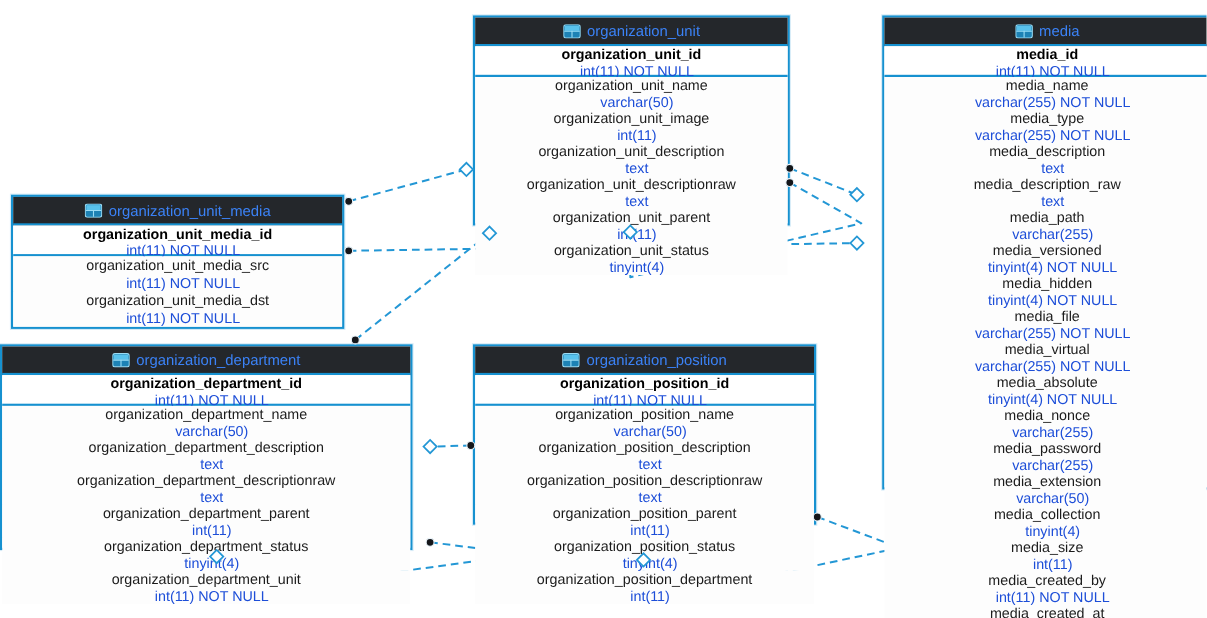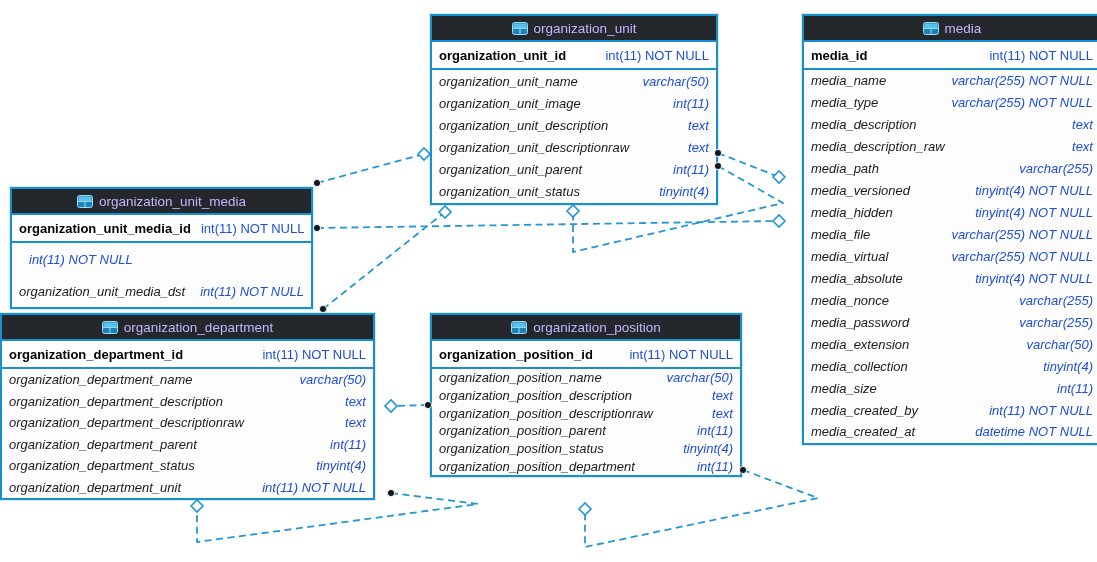--- a/index.html
+++ b/index.html
@@ -21,46 +21,47 @@
     box-sizing:border-box;
     display:flex;flex-direction:column;
     border:2px solid #1691d0;
     background:#fdfdfd;
     box-shadow:0 0 0 1px rgba(22,145,208,0.18);
   }
   .er-header{
     box-sizing:border-box;
     height:26px;flex:0 0 26px;
     background:#24272b;
-    color:#c4b5fd;
+    color:#3b82f6;
     display:flex;align-items:center;justify-content:center;
     gap:6px;
     font-size:13.5px;
     border-bottom:2px solid #1691d0;
     white-space:nowrap;
   }
   .er-header .tbl-icon{display:flex;align-items:center;}
   .er-row{
     box-sizing:border-box;
     display:flex;align-items:center;justify-content:space-between;
     padding:0 7px;
     font-size:13px;color:#1b1b1b;
     white-space:nowrap;
     background:#fdfdfd;
+    flex-direction:column;
   }
   .er-row .col-name{text-align:left;}
   .er-row .col-type{text-align:right;color:#1d4ed8;padding-left:10px;}
   .er-row.pk{
     height:28px;flex:0 0 28px;
     background:#ffffff;
     border-bottom:2px solid #1691d0;
   }
   .er-row.pk .col-name{font-weight:bold;color:#000;}
   .er-rows{display:flex;flex-direction:column;flex:1;}
-  .er-rows .er-row{flex:1;font-style:italic;}
+  .er-rows .er-row{flex:1;}
   .edge{
     fill:none;
     stroke:#2397d5;
     stroke-width:1.8;
     stroke-dasharray:7 4.5;
     stroke-linejoin:round;
     pointer-events:stroke;
   }
 </style>
 </head>
@@ -201,38 +202,39 @@
           <div class="er-row">
             <span class="col-name">media_created_by</span>
             <span class="col-type">int(11) NOT NULL</span>
           </div>
           <div class="er-row">
             <span class="col-name">media_created_at</span>
             <span class="col-type">datetime NOT NULL</span>
           </div>
         </div>
       </div>
-      <div class="er-table" style="left: 10px; top: 177px; width: 303px; height: 122px; margin-top: 10px;">
+      <div class="er-table" style="left: 10px; top: 177px; width: 303px; height: 122px;">
         <div class="er-header">
           <span class="tbl-icon">
             <svg width="16" height="13" viewBox="0 0 16 13">
               <rect x="0.5" y="0.5" width="15" height="12" rx="2" fill="#1d82b5" stroke="#9adcf5" stroke-width="1"></rect>
               <rect x="1.5" y="1.5" width="13" height="4.5" fill="#59c2ec"></rect>
               <line x1="8" y1="6" x2="8" y2="12" stroke="#9adcf5" stroke-width="1"></line>
               <line x1="1" y1="6.4" x2="15" y2="6.4" stroke="#9adcf5" stroke-width="1"></line>
             </svg>
           </span>
           <span>organization_unit_media</span>
         </div>
         <div class="er-row pk">
           <span class="col-name">organization_unit_media_id</span>
           <span class="col-type">int(11) NOT NULL</span>
         </div>
         <div class="er-rows">
           <div class="er-row">
+            <span class="col-name">organization_unit_media_src</span>
             <span class="col-type">int(11) NOT NULL</span>
           </div>
           <div class="er-row">
             <span class="col-name">organization_unit_media_dst</span>
             <span class="col-type">int(11) NOT NULL</span>
           </div>
         </div>
       </div>
       <div class="er-table" style="left: 0; top: 313px; width: 375px; height: 187px;">
         <div class="er-header">

